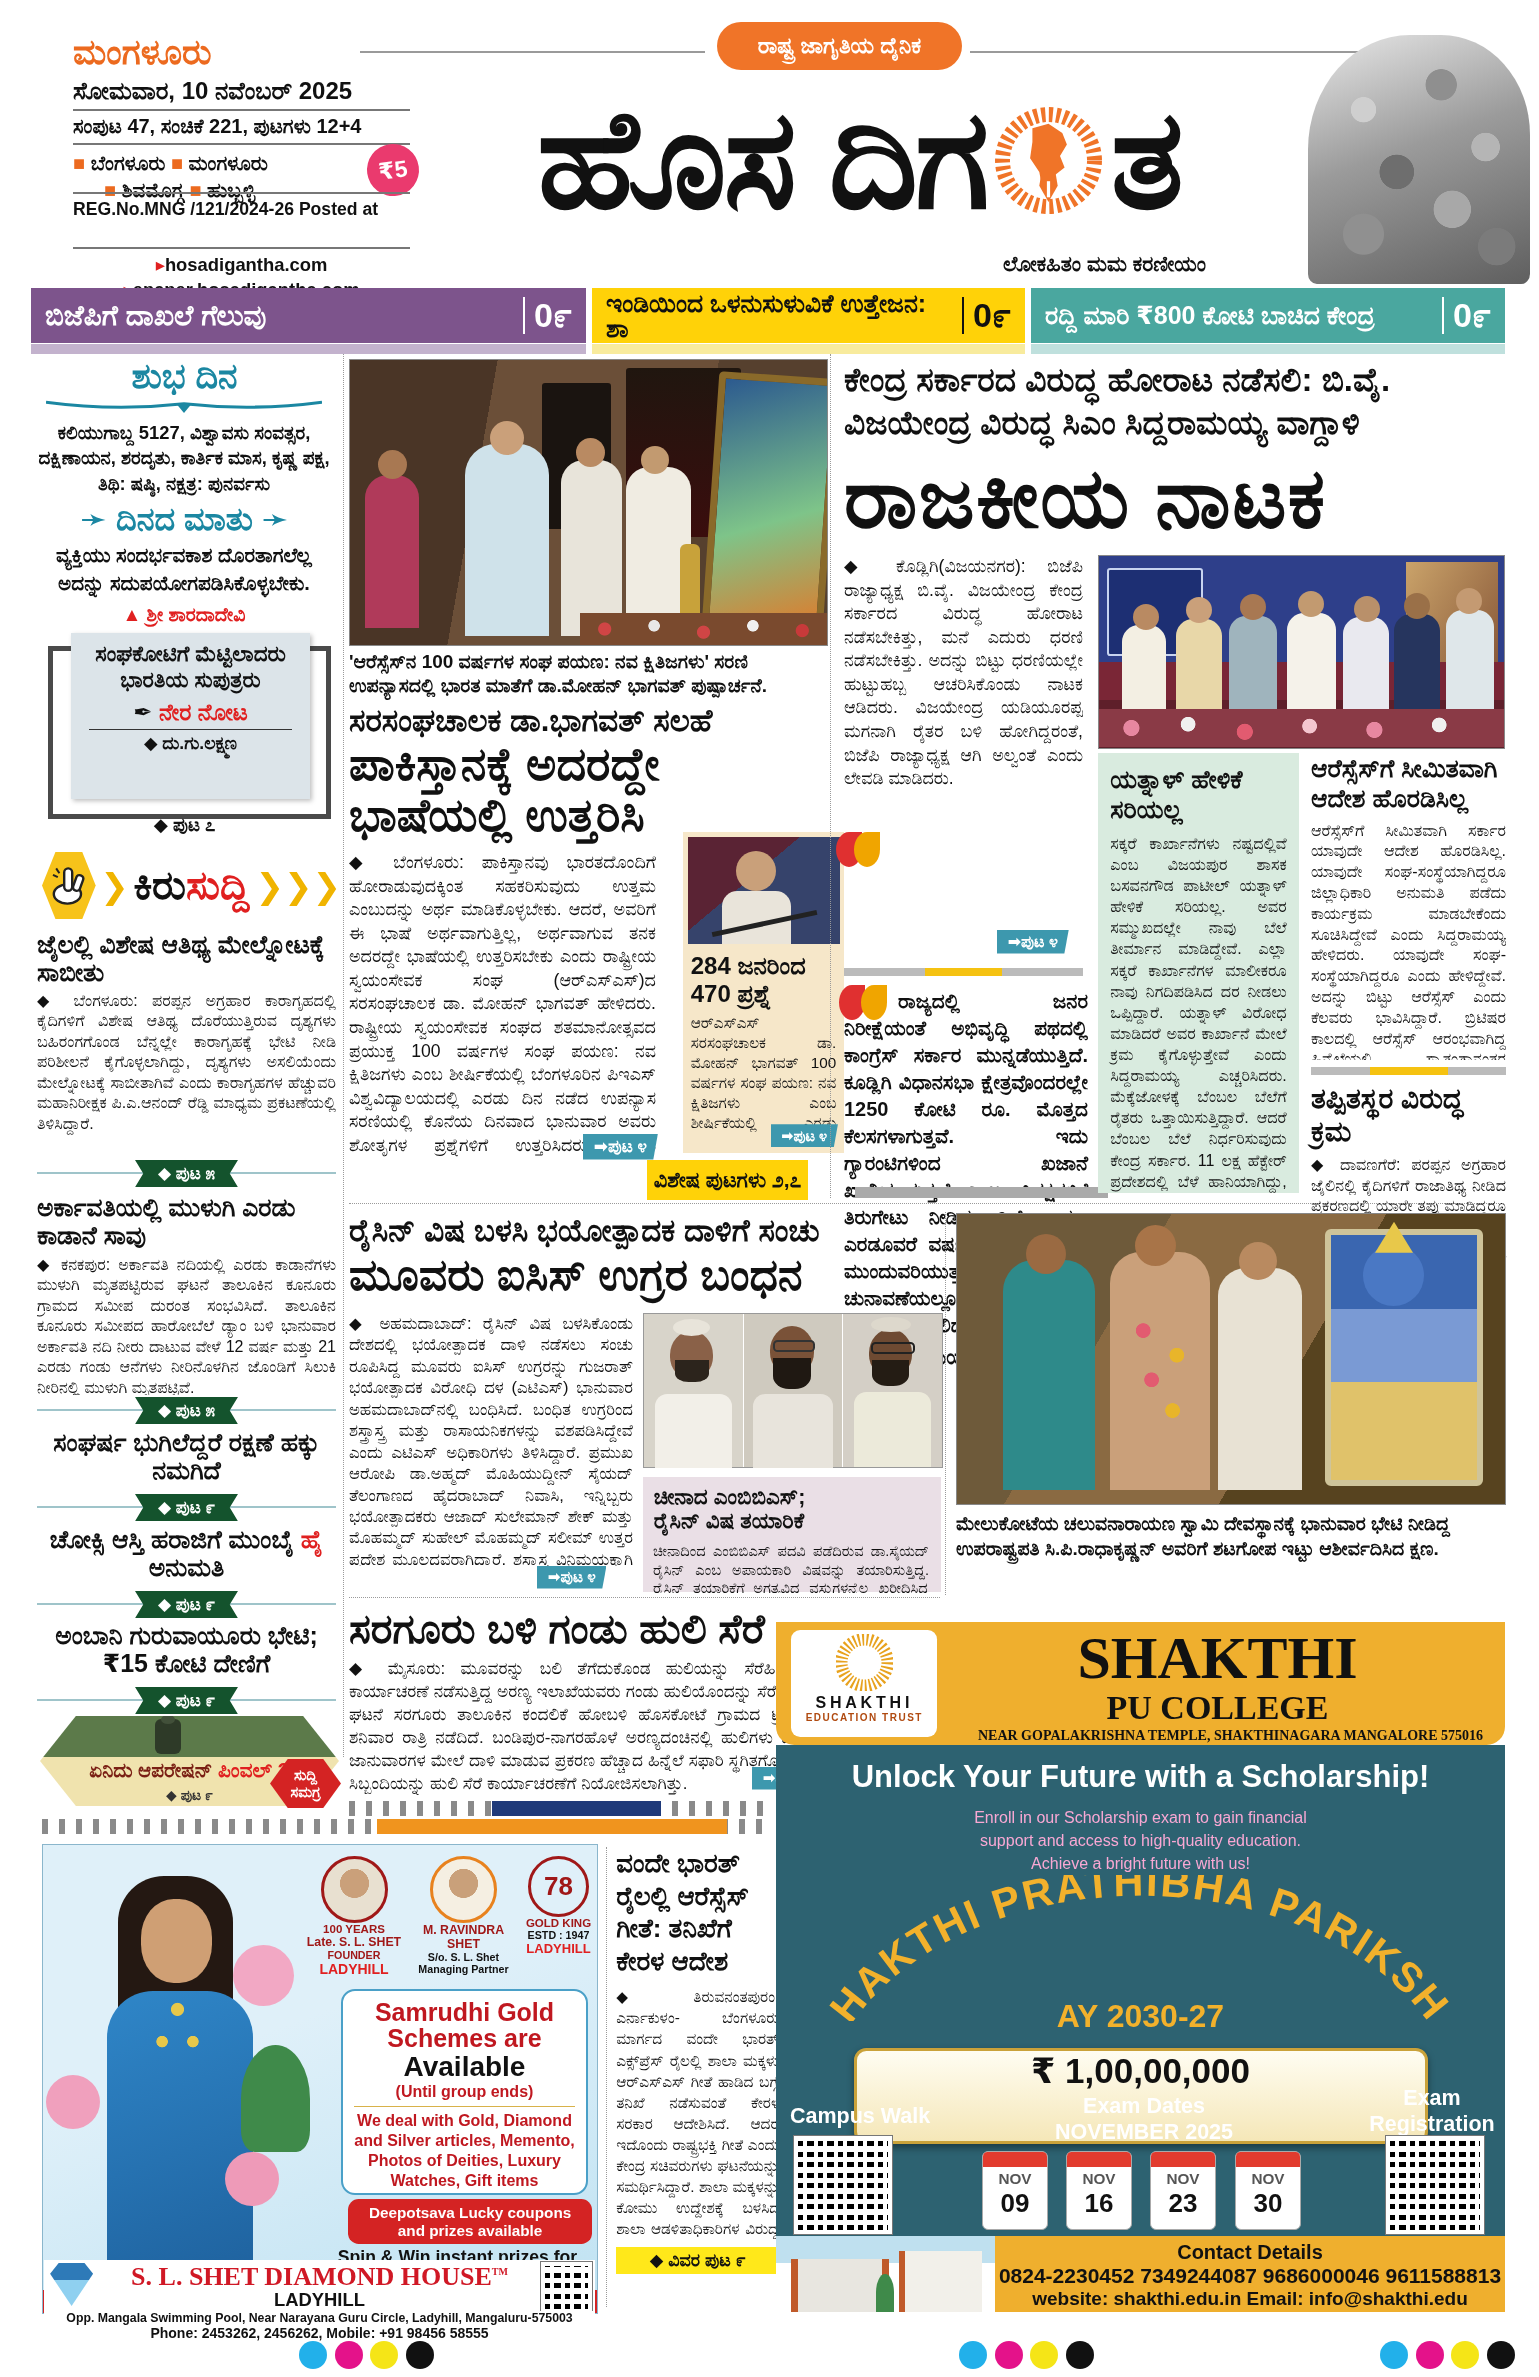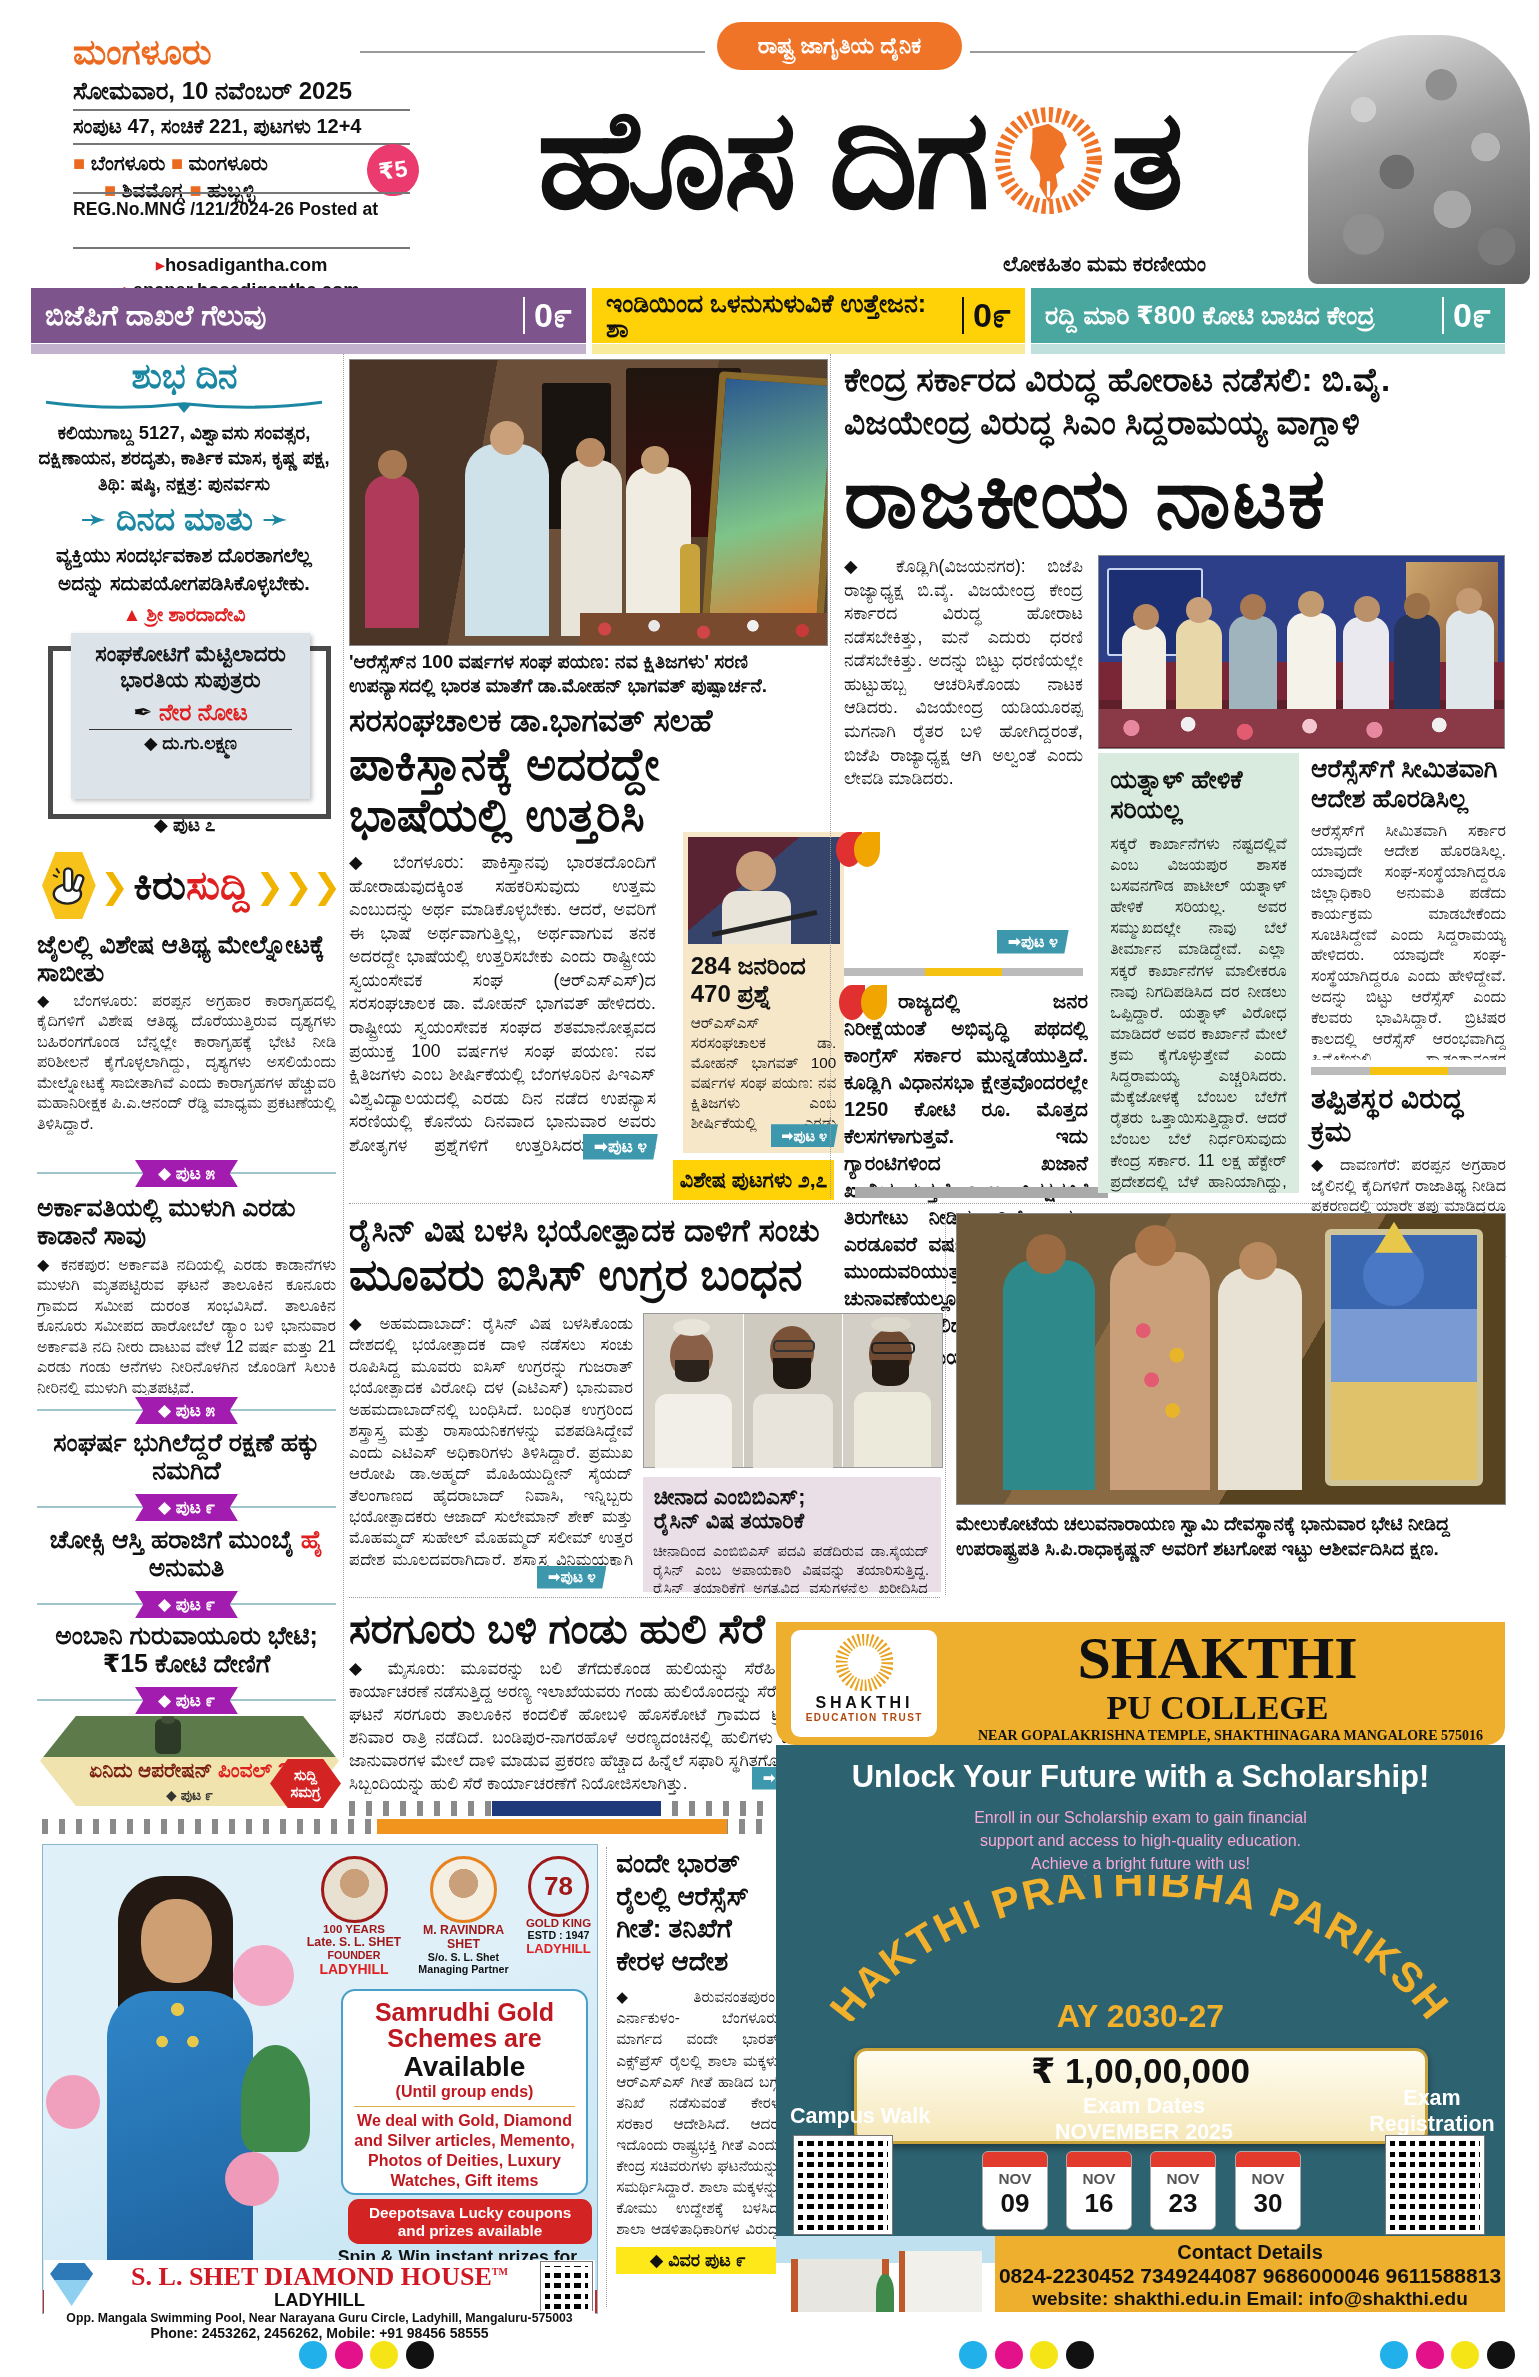--- a/index.html
+++ b/index.html
@@ -15,21 +15,21 @@
   .orange{color:#ec6a1f}
   .hrule{background:#9a9a9a;height:2.3px}
   .dotv{border-left:1.5px dotted #9a9a9a}
   .doth{border-top:1.5px dotted #9a9a9a}
   .strip{display:flex;align-items:center;height:55px;padding:0 14px;box-sizing:border-box}
   .strip .t{flex:1;font-weight:700;font-size:28px;line-height:1}
   .strip .sep{width:2.3px;height:37px;margin:0 9.2px}
   .strip .pg{font-weight:700;font-size:34px}
   .pgbadge{display:inline-block;background:#3d98ae;color:#fff;font-weight:700;
            padding:2.3px 10.7px;clip-path:polygon(0 0,100% 0,94% 100%,0 100%);white-space:nowrap}
-  .ribbon{display:inline-block;background:#a21caf;color:#fff;font-weight:700;font-size:17px;
+  .ribbon{display:inline-block;background:#14532d;color:#fff;font-weight:700;font-size:17px;
           padding:3.1px 23px;clip-path:polygon(0 0,100% 0,92% 50%,100% 100%,0 100%,8% 50%)}
   .ribline{position:absolute;left:0;right:0;top:50%;height:1.5px;background:#9fc4ca}
   .qr{background:
       repeating-linear-gradient(90deg,#000 0 5.4px,#fff 5.4px 9.2px,#000 9.2px 16px,#fff 16px 20px),
       repeating-linear-gradient(0deg,#000 0 4.6px,#fff 4.6px 10px,#000 10px 14.6px,#fff 14.6px 21px);
       background-blend-mode:screen;border:4.6px solid #fff;outline:1.5px solid #777}
   .cal{position:absolute;width:64px;height:77px;background:#fff;border:1.5px solid #aaa;border-radius:6.1px;text-align:center}
   .cal .top{height:15.3px;background:#e23b2e;border-radius:4.6px 4.6px 0 0}
   .cal .mon{font-size:15.3px;font-weight:700;color:#555;margin-top:3.1px}
   .cal .day{font-size:26px;font-weight:700;color:#111}
@@ -245,21 +245,21 @@
   <div class="abs" style="left:683px;top:832px;width:161px;height:321px;background:#f6e7c9">
     <div class="abs clip" style="left:4.6px;top:4.6px;width:152px;height:107px;background:linear-gradient(140deg,#5a2334 0 40%,#36436b 40%)">
       <div class="abs" style="left:48px;top:14px;width:40px;height:40px;border-radius:50%;background:#c9a07a"></div>
       <div class="abs" style="left:34px;top:54px;width:69px;height:54px;background:#e9e4da;border-radius:15.3px 15.3px 0 0"></div>
       <div class="abs" style="left:23px;top:84px;width:107px;height:4.6px;background:#222;transform:rotate(-12deg)"></div>
     </div>
     <div class="b" style="margin:120px 7.7px 0;font-size:24px;line-height:1.15">284 ಜನರಿಂದ 470 ಪ್ರಶ್ನೆ</div>
     <div class="j clip" style="margin:6.1px 7.7px 0;font-size:15.3px;line-height:1.3;height:123px">ಆರ್‌ಎಸ್‌ಎಸ್ ಸರಸಂಘಚಾಲಕ ಡಾ. ಮೋಹನ್ ಭಾಗವತ್ 100 ವರ್ಷಗಳ ಸಂಘ ಪಯಣ: ನವ ಕ್ಷಿತಿಜಗಳು ಎಂಬ ಶೀರ್ಷಿಕೆಯಲ್ಲಿ ಎರಡು ಆವಧಿಯಲ್ಲಿ ಉಪನ್ಯಾಸ ನೀಡಿದರು. ಇದಕ್ಕೆ ಸಂಬಂಧಿಸಿ ಶೋತೃಗಳಿಗೆ ಪ್ರಶ್ನೆಗಳನ್ನು ಕೇಳುವುದಕ್ಕೆ ಅವಕಾಶ ನೀಡಲಾಗಿತ್ತು.</div>
     <div class="abs" style="right:6.1px;bottom:6.1px"><span class="pgbadge" style="font-size:14.6px">➡ಪುಟ ೪</span></div>
   </div>
-  <div class="abs b c" style="left:673px;top:1160px;width:161px;height:40px;background:#ffd208;font-size:21px;line-height:40px">ವಿಶೇಷ ಪುಟಗಳು ೨,೭</div>
+  <div class="abs b c" style="left:647px;top:1160px;width:161px;height:40px;background:#ffd208;font-size:21px;line-height:40px">ವಿಶೇಷ ಪುಟಗಳು ೨,೭</div>
 
   <div class="abs" style="left:836px;top:832px">
     <span class="quotemark" style="background:#e03030"></span><span class="quotemark" style="background:#f0a500;margin-left:-7.7px"></span>
   </div>
 
   <div class="abs dotv" style="left:830px;top:354px;height:844px"></div>
 
   <div class="abs b" style="left:844px;top:451px;width:667px;font-size:83px;letter-spacing:1.5px">ರಾಜಕೀಯ ನಾಟಕ</div>
   <div class="abs b" style="left:844px;top:359px;width:667px;font-size:33px;line-height:1.3">ಕೇಂದ್ರ ಸರ್ಕಾರದ ವಿರುದ್ಧ ಹೋರಾಟ ನಡೆಸಲಿ: ಬಿ.ವೈ. ವಿಜಯೇಂದ್ರ ವಿರುದ್ಧ ಸಿಎಂ ಸಿದ್ದರಾಮಯ್ಯ ವಾಗ್ದಾಳಿ</div>
 

